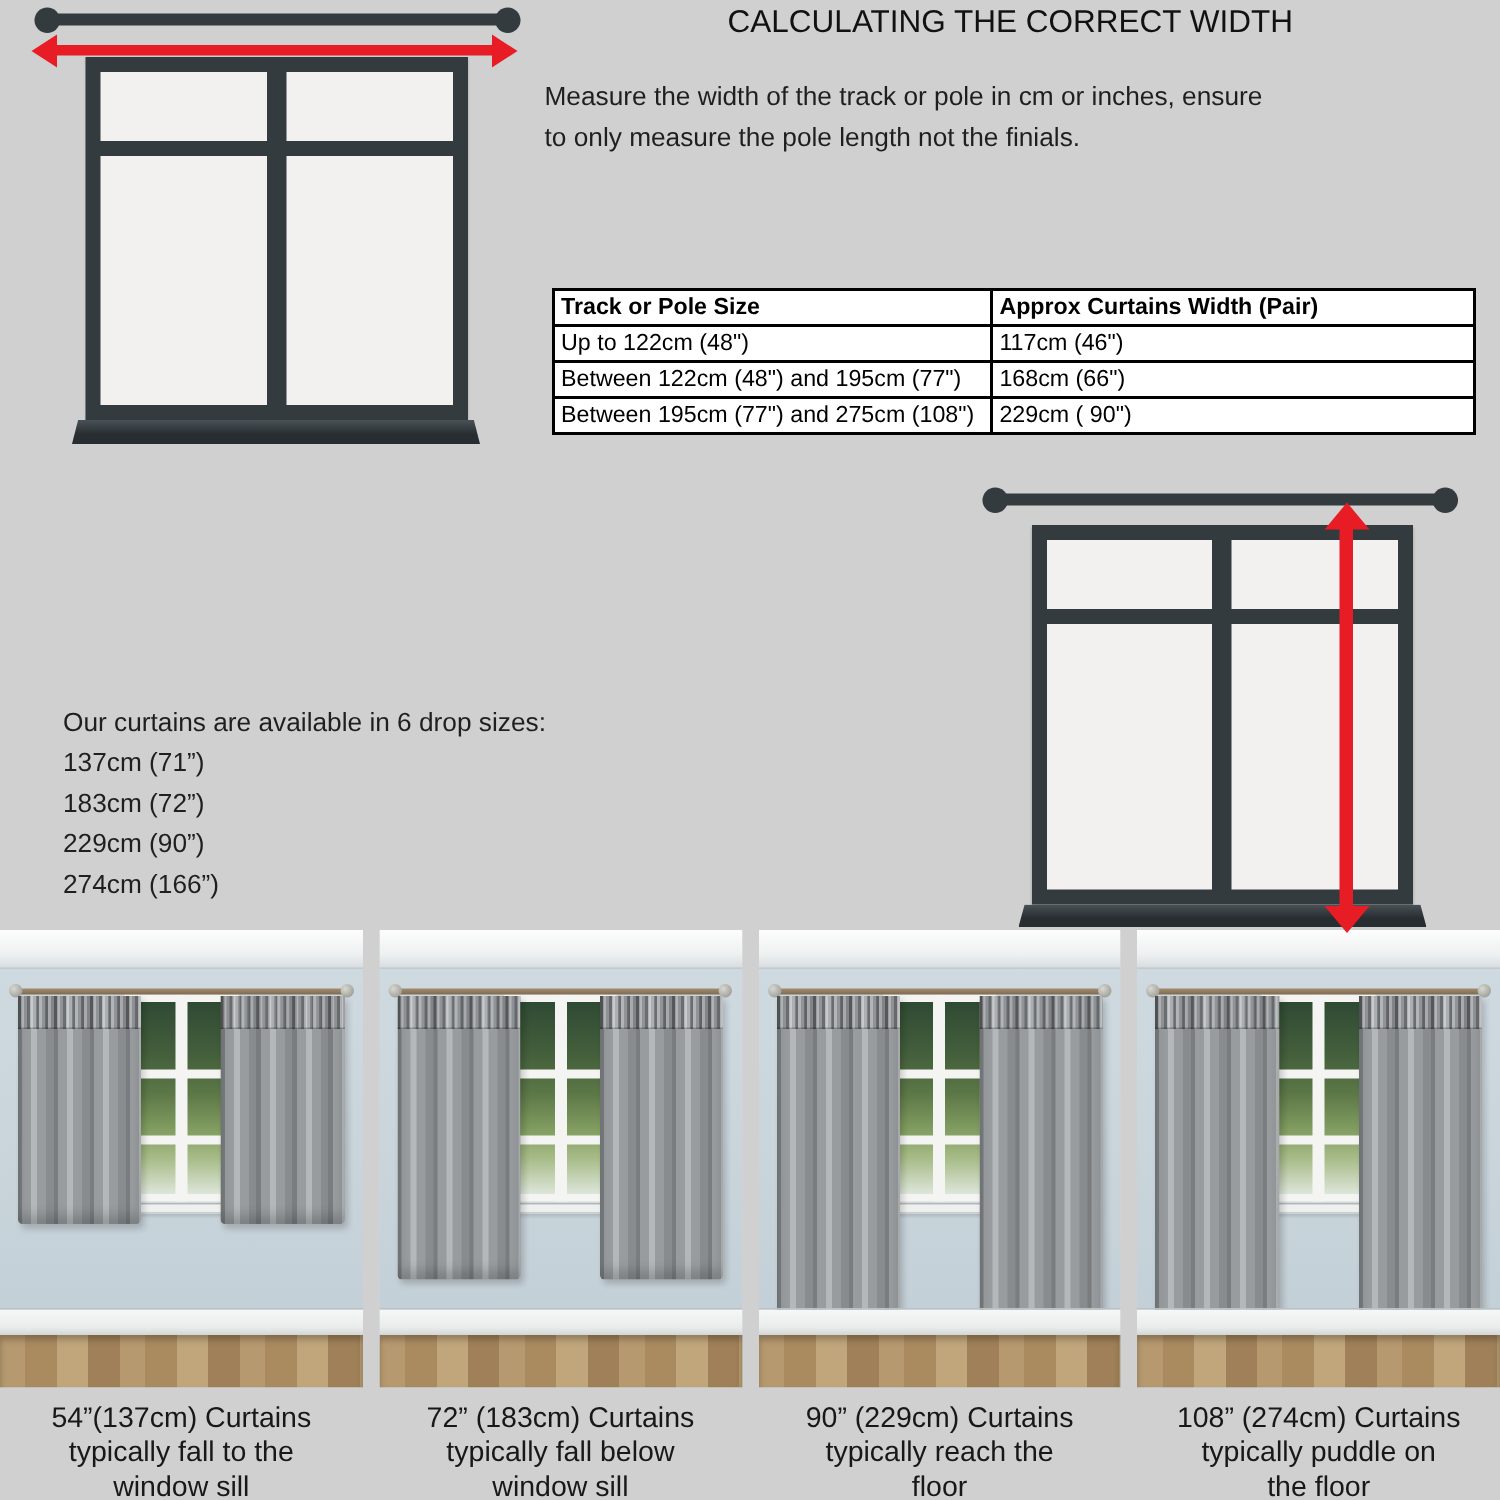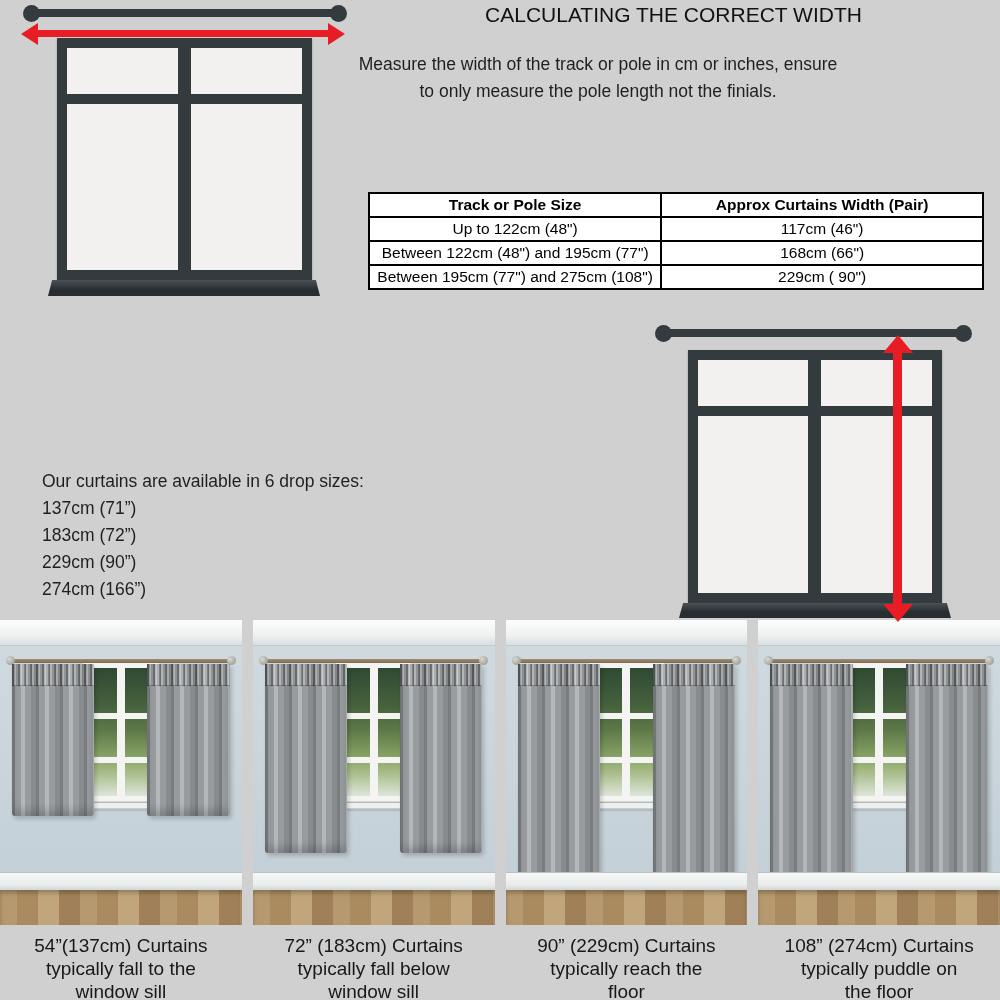--- a/index.html
+++ b/index.html
@@ -31,21 +31,21 @@
   .arrow-h .head{position:absolute;width:0;height:0;top:-7.5px}
   .arrow-h .head.left{left:-16px;border-top:11px solid transparent;border-bottom:11px solid transparent;border-right:17px solid var(--accent-red)}
   .arrow-h .head.right{right:-16px;border-top:11px solid transparent;border-bottom:11px solid transparent;border-left:17px solid var(--accent-red)}
   .arrow-v{position:absolute;width:9px;background:var(--accent-red);z-index:6}
   .arrow-v .head{position:absolute;width:0;height:0;left:-10.5px}
   .arrow-v .head.up{top:-17px;border-left:15px solid transparent;border-right:15px solid transparent;border-bottom:18px solid var(--accent-red)}
   .arrow-v .head.down{bottom:-17px;border-left:15px solid transparent;border-right:15px solid transparent;border-top:18px solid var(--accent-red)}
 
   
   #width-table{position:absolute;left:368px;top:192px;width:616px;border-collapse:collapse;background:#fff}
-  #width-table th,#width-table td{border:2px solid #000;font-size:15.5px;text-align:center;padding:1px 4px;height:24px;color:#000;white-space:nowrap}
+  #width-table th,#width-table td{border:2px solid #000;font-size:15.5px;text-align:left;padding:1px 4px;height:24px;color:#000;white-space:nowrap}
   #width-table th{font-weight:bold}
 
   
   #photo-row{position:absolute;left:0;top:620px;width:1000px;display:flex;gap:11px}
   .photo-col{flex:1;min-width:0}
   .photo{position:relative;width:100%;height:305px;overflow:hidden;background:var(--wall)}
   .crown{position:absolute;left:0;top:0;width:100%;height:26px;background:linear-gradient(#fdfdfd,#eef1f1 65%,#d8dde0);border-bottom:1px solid #c3cacd}
   .wallpane{position:absolute;left:0;top:26px;width:100%;height:226px;background:linear-gradient(#cfdae0,#c4d0d7)}
   .window-ph{position:absolute;left:34%;top:42px;width:32%;height:140px;background:#f4f5f3;border:1px solid #d9d9d4;box-shadow:0 2px 3px rgba(0,0,0,.15)}
   .glass{position:absolute;left:5px;top:5px;right:5px;bottom:5px;background:linear-gradient(#2f4a33,#44603c 28%,#5d7847 48%,#84a063 68%,#a9bd8a 82%,#dde6da 100%)}
@@ -91,21 +91,21 @@
     <div class="win-frame" style="left:57px;top:38px;width:255px;height:242px">
       <div class="pane" style="left:10px;top:10px;width:111px;height:46px"></div>
       <div class="pane" style="left:134px;top:10px;width:111px;height:46px"></div>
       <div class="pane" style="left:10px;top:66px;width:111px;height:166px"></div>
       <div class="pane" style="left:134px;top:66px;width:111px;height:166px"></div>
     </div>
     <div class="sill" style="left:48px;top:280px;width:272px;height:16px"></div>
   </div>
 
   <div class="h-title" style="left:363px;top:3px;width:621px;text-align:center">CALCULATING THE CORRECT WIDTH</div>
-  <div class="body-text" style="left:349px;top:51px;width:498px;text-align:center">Measure the width of the track or pole in cm or inches, ensure
+  <div class="body-text" style="left:363px;top:51px;width:498px;text-align:left">Measure the width of the track or pole in cm or inches, ensure
 to only measure the pole length not the finials.</div>
 
   <table id="width-table">
     <tbody>
         <tr>
       <th style="width:47.6%">Track or Pole Size</th>
       <th>Approx Curtains Width (Pair)</th>
     </tr>
     <tr>
       <td>Up to 122cm (48")</td>

